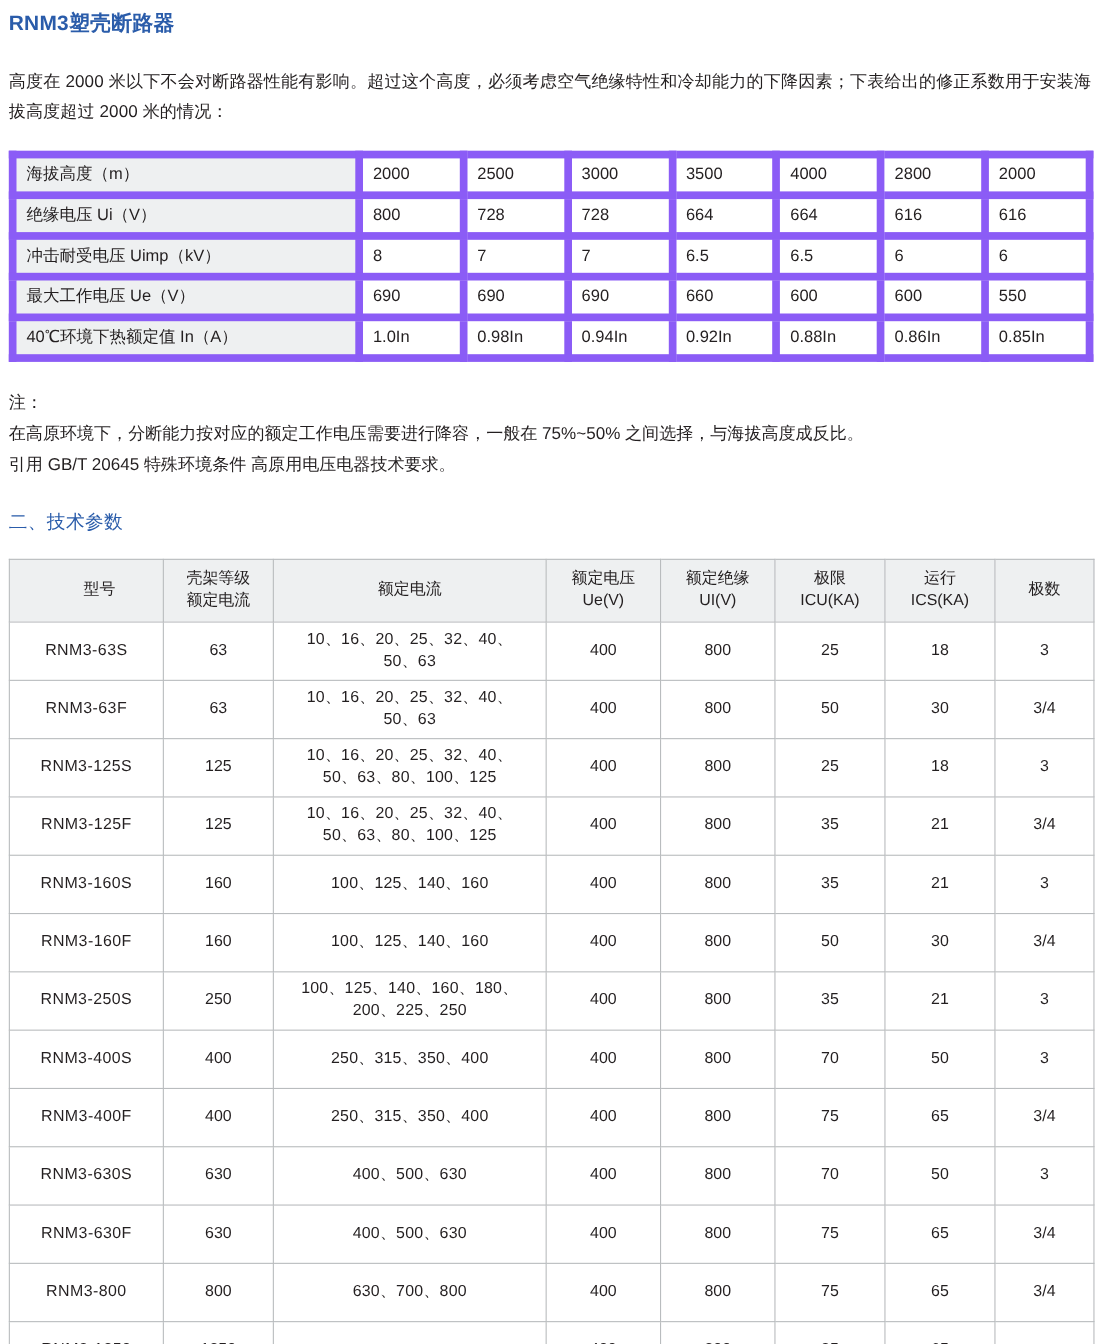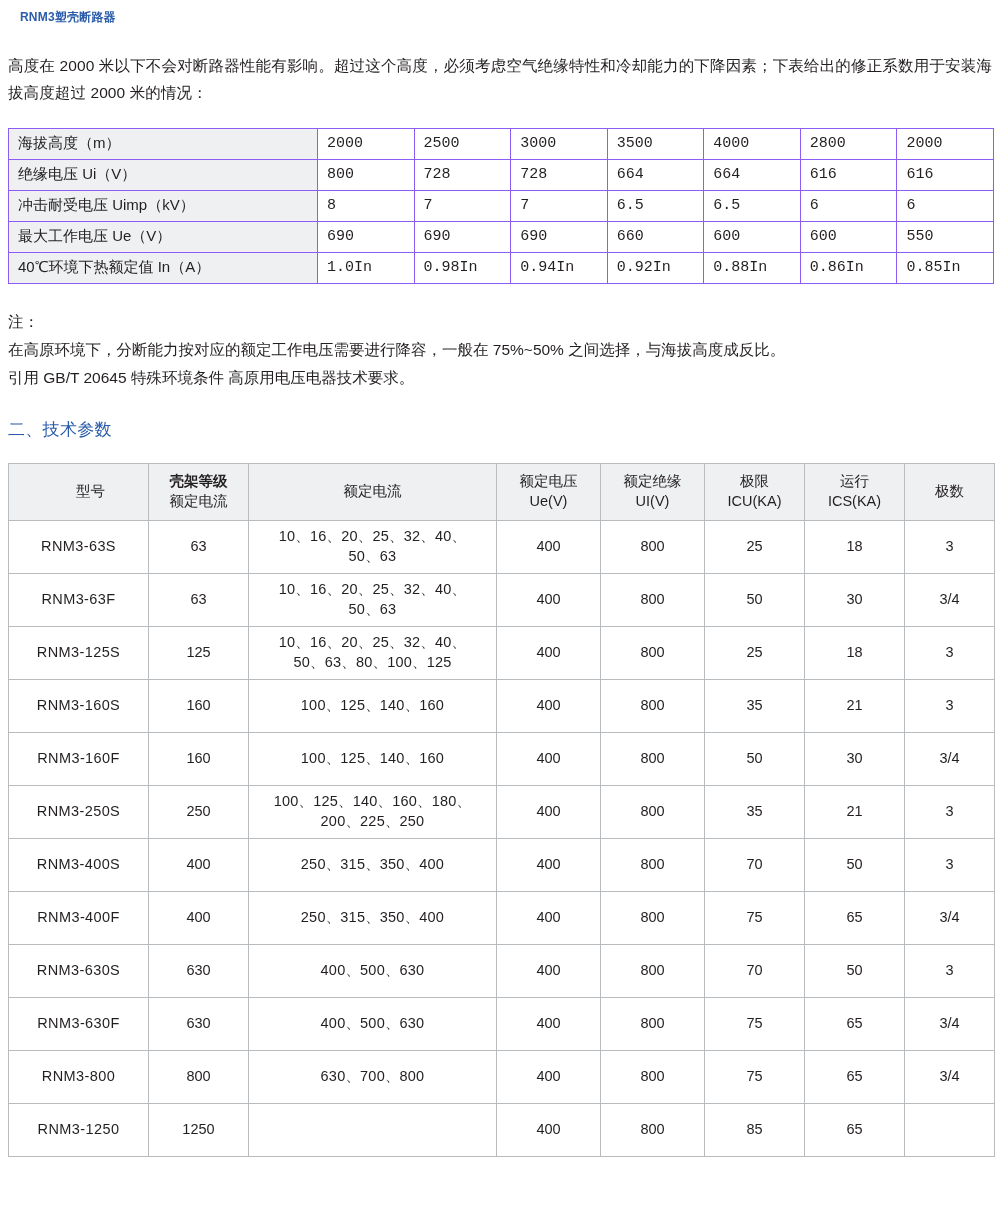--- a/index.html
+++ b/index.html
@@ -15,59 +15,58 @@
     -webkit-font-smoothing: antialiased;
   }
   .page {
     width: 1000px;
     box-sizing: border-box;
     padding: 6px 6px 0 6px;
     position: relative;
   }
   .doc-title {
     color: #2a5caa;
-    font-size: 12px;
+    font-size: 19px;
     font-weight: bold;
     letter-spacing: 0.2px;
-    margin: 4px 0 0 14px;
+    margin: 4px 0 0 2px;
     line-height: 1.3;
   }
   .intro {
     font-size: 15.5px;
     line-height: 1.75;
     margin: 26px 2px 0 2px;
     text-align: justify;
     letter-spacing: 0.1px;
   }
 
   
   table {
     border-collapse: collapse;
   }
   .alt-table {
     margin: 22px 0 0 2px;
     width: 986px;
     table-layout: fixed;
   }
   .alt-table td {
-    border: 1px solid #8b5cf6;
+    border: 7px solid #8b5cf6;
     height: 30px;
     font-size: 15px;
     padding: 0 9px;
     vertical-align: middle;
     white-space: nowrap;
   }
   .alt-table td.hdr {
     background: #eef0f1;
     font-weight: normal;
     width: 290px;
   }
   .alt-table td.val {
     background: #ffffff;
-    font-family: Liberation Mono, monospace;
   }
 
   .note {
     margin: 24px 2px 0 2px;
     font-size: 15.5px;
     line-height: 1.8;
   }
   .note .line {
     display: block;
   }
@@ -203,21 +202,21 @@
         <col class="c5">
         <col class="c6">
         <col class="c7">
     </colgroup>
     <thead>
       <tr>
           <th>
             <span style="display: block; padding-left: 24px;">型号</span>
           </th>
           <th>
-            <span style="display: block; font-weight: bold;">壳架等级</span>
+            <span style="display: block;">壳架等级</span>
             <span style="display: block;">额定电流</span>
           </th>
           <th>
             <span style="display: block;">额定电流</span>
           </th>
           <th>
             <span style="display: block;">额定电压</span>
             <span style="display: block; text-align: center;">Ue(V)</span>
           </th>
           <th>
@@ -269,20 +268,33 @@
           <td>125</td>
           <td class="currents">
             <span style="display: block;">10、16、20、25、32、40、</span>
             <span style="display: block;">50、63、80、100、125</span>
           </td>
           <td>400</td>
           <td>800</td>
           <td>25</td>
           <td>18</td>
           <td>3</td>
+        </tr>
+        <tr>
+          <td class="model">RNM3-125F</td>
+          <td>125</td>
+          <td class="currents">
+            <span style="display: block;">10、16、20、25、32、40、</span>
+            <span style="display: block;">50、63、80、100、125</span>
+          </td>
+          <td>400</td>
+          <td>800</td>
+          <td>35</td>
+          <td>21</td>
+          <td>3/4</td>
         </tr>
         <tr>
           <td class="model">RNM3-160S</td>
           <td>160</td>
           <td class="currents">
             <span style="display: block;">100、125、140、160</span>
           </td>
           <td>400</td>
           <td>800</td>
           <td>35</td>

